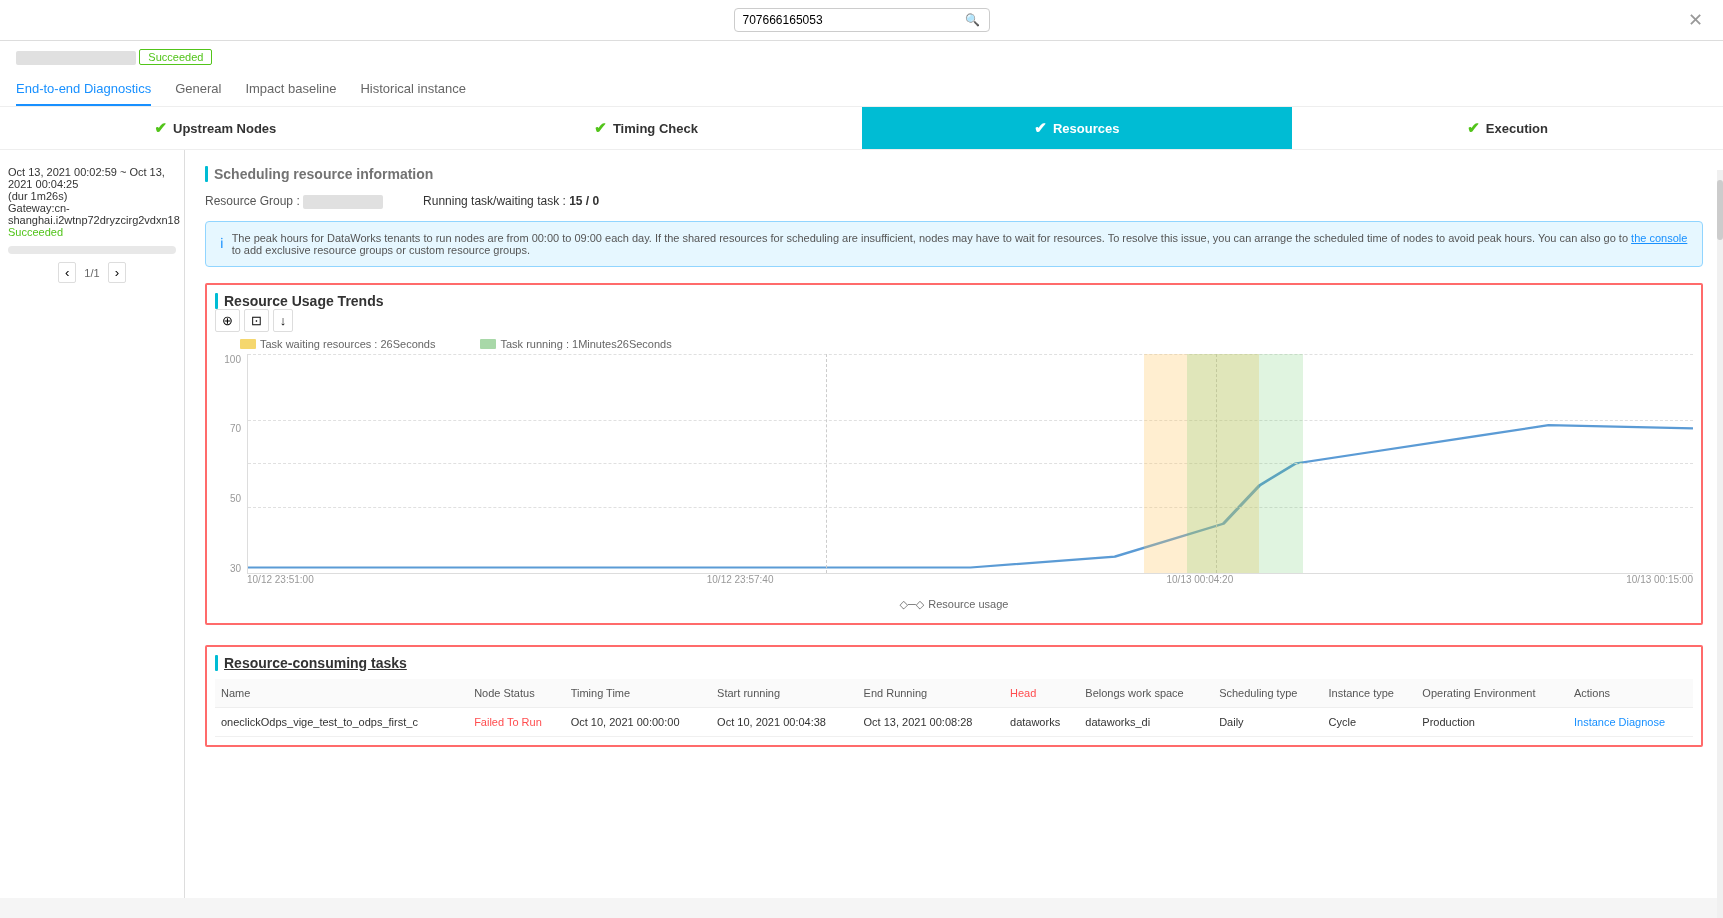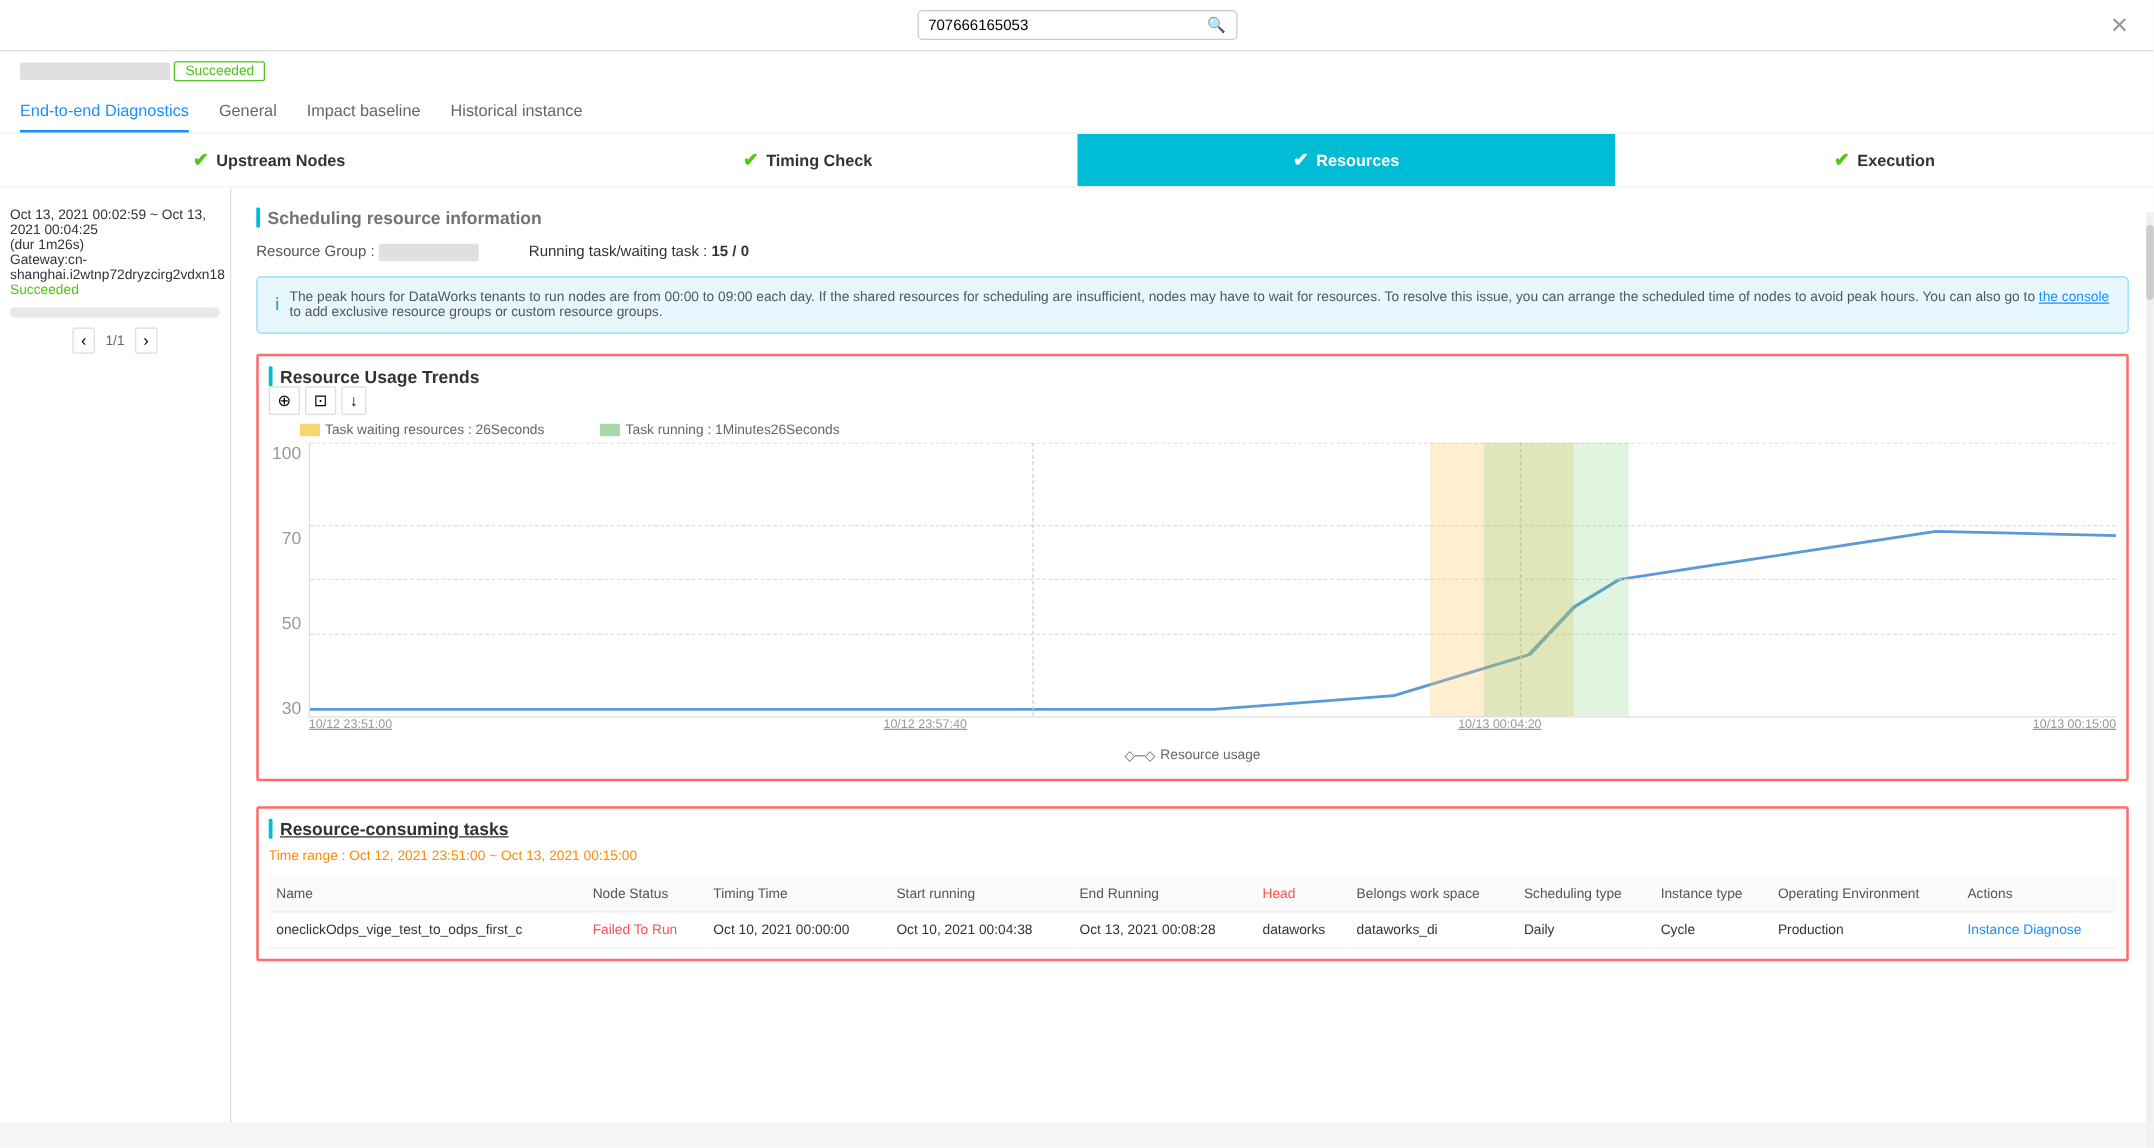--- a/index.html
+++ b/index.html
@@ -283,21 +283,21 @@
     }
     .chart-y-axis {
       position: absolute;
       left: 8px;
       top: 0;
       bottom: 20px;
       width: 30px;
       display: flex;
       flex-direction: column;
       justify-content: space-between;
-      font-size: 14px;
+      font-size: 10px;
       color: #999;
       align-items: flex-end;
       padding-right: 4px;
     }
     .chart-area {
       position: absolute;
       left: 40px;
       right: 8px;
       top: 0;
       bottom: 20px;
@@ -308,21 +308,20 @@
     .chart-x-labels {
       position: absolute;
       left: 40px;
       right: 8px;
       bottom: 0;
       height: 20px;
       display: flex;
       justify-content: space-between;
       font-size: 10px;
       color: #999;
-      text-decoration: underline;
     }
     .grid-line {
       position: absolute;
       left: 0;
       right: 0;
       border-top: 1px dashed #e0e0e0;
     }
     .highlight-orange {
       position: absolute;
       background: rgba(255, 200, 100, 0.3);
@@ -560,24 +559,20 @@
       </div>
 
       <div class="chart-label-bottom">
         <span>◇─◇</span>
         <span>Resource usage</span>
       </div>
     </div>
 
     <div class="resource-consuming-section">
       <div class="resource-consuming-title">Resource-consuming tasks</div>
-      <div class="time-range">
-        <span>Time range :</span>
-        <span>Oct 12, 2021 23:51:00 ~ Oct 13, 2021 00:15:00</span>
-      </div>
 
       <table>
         <thead>
           <tr>
             <th>Name</th>
             <th>Node Status</th>
             <th>Timing Time</th>
             <th>Start running</th>
             <th>End Running</th>
             <th class="red">Head</th>

